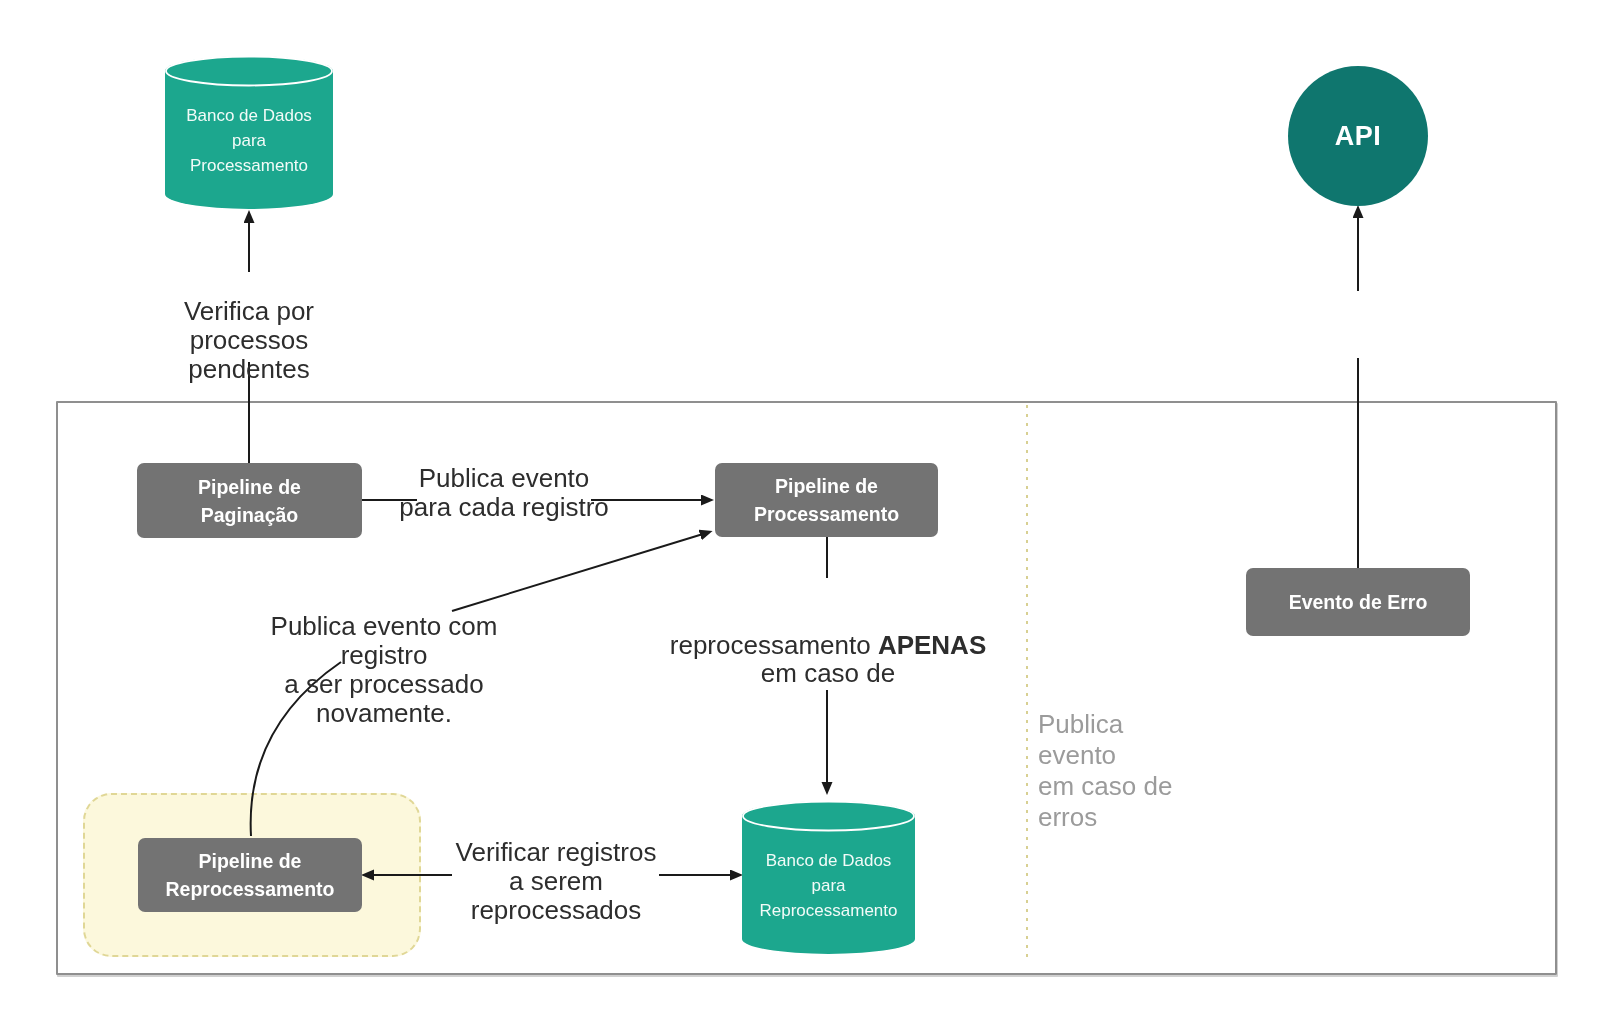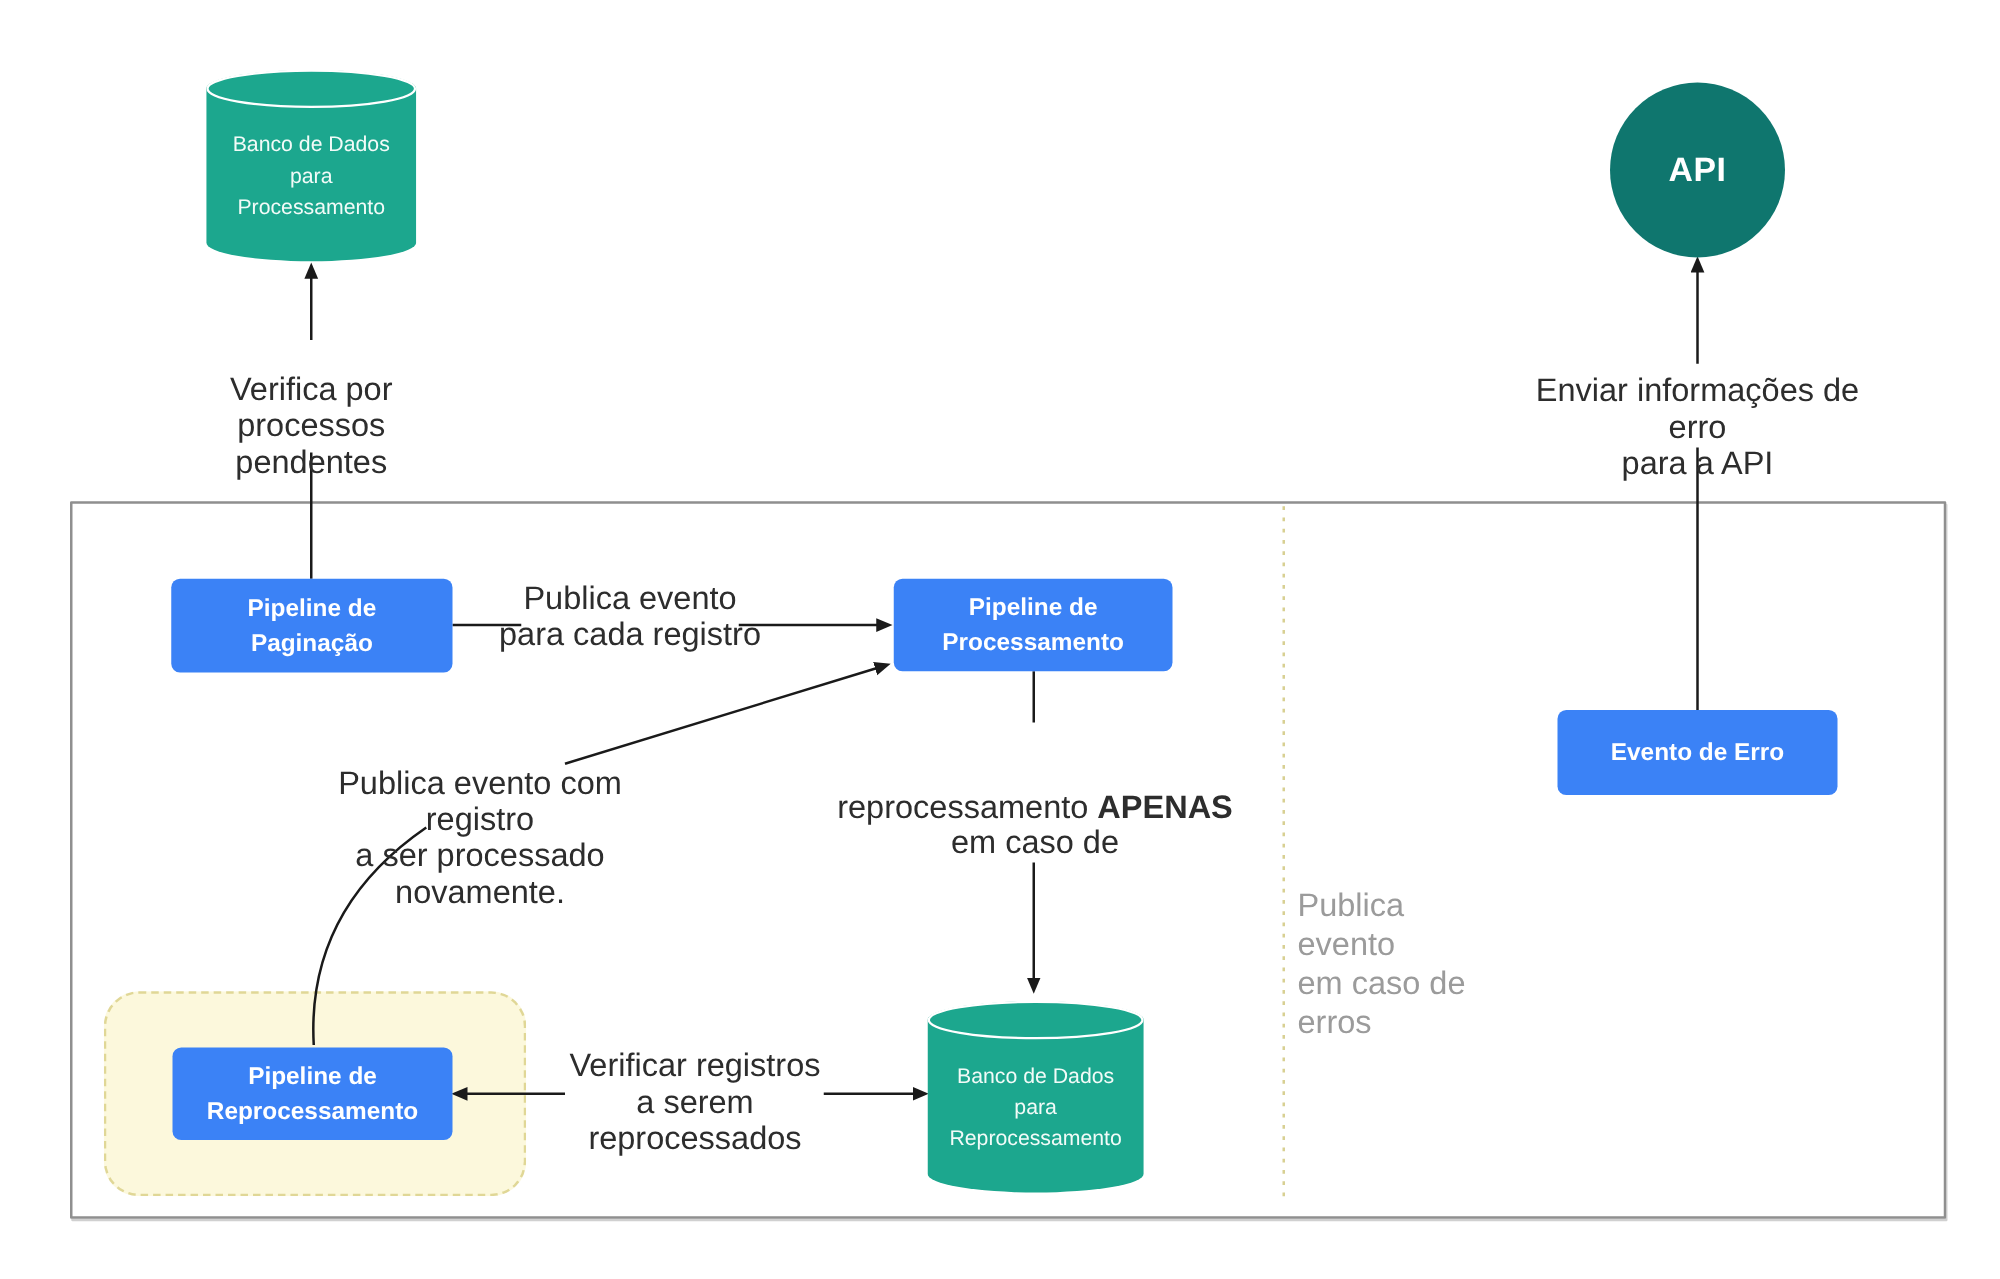--- a/index.html
+++ b/index.html
@@ -12,21 +12,21 @@
     position:absolute;left:56px;top:401px;width:1497px;height:570px;
     border:2px solid #8f8f8f;background:transparent;border-radius:1px;
     box-shadow:1px 2px 0 rgba(120,120,120,.35);
   }
   .highlight-zone{
     position:absolute;left:83px;top:793px;width:334px;height:160px;
     background:#fcf8dc;border:2px dashed #e0d796;border-radius:28px;
   }
   .node{position:absolute;display:flex;align-items:center;justify-content:center;text-align:center;}
   .rect-node{
-    background:#3b82f6;border-radius:7px;color:#ffffff;font-weight:bold;
+    background:#737373;border-radius:7px;color:#ffffff;font-weight:bold;
     font-size:19.5px;line-height:28px;
   }
   .circle-node{
     background:#0f766e;border-radius:50%;color:#ffffff;font-weight:bold;
     font-size:27px;letter-spacing:.5px;
   }
   .cyl-node{color:#f2fbf8;font-size:17px;line-height:25px;}
   .cyl-node svg{position:absolute;left:0;top:0;}
   .cyl-label{position:relative;padding-top:16px;}
   .lbl{
@@ -146,16 +146,14 @@
     <span>reprocessamento </span><b>APENAS</b><span> em caso de</span><br>
   </div>
 
   <div class="lbl ml" style="left:446px;top:838px;width:220px">Verificar registros
 a serem reprocessados</div>
 
   <div class="lbl muted left ml" style="left:1038px;top:709px;width:170px">Publica evento
 em caso de
 erros</div>
 
-  <div class="lbl ml" style="left:1228px;top:298px;width:260px">Enviar informações de erro
-para a API</div>
 
 </div>
 
 </body></html>

